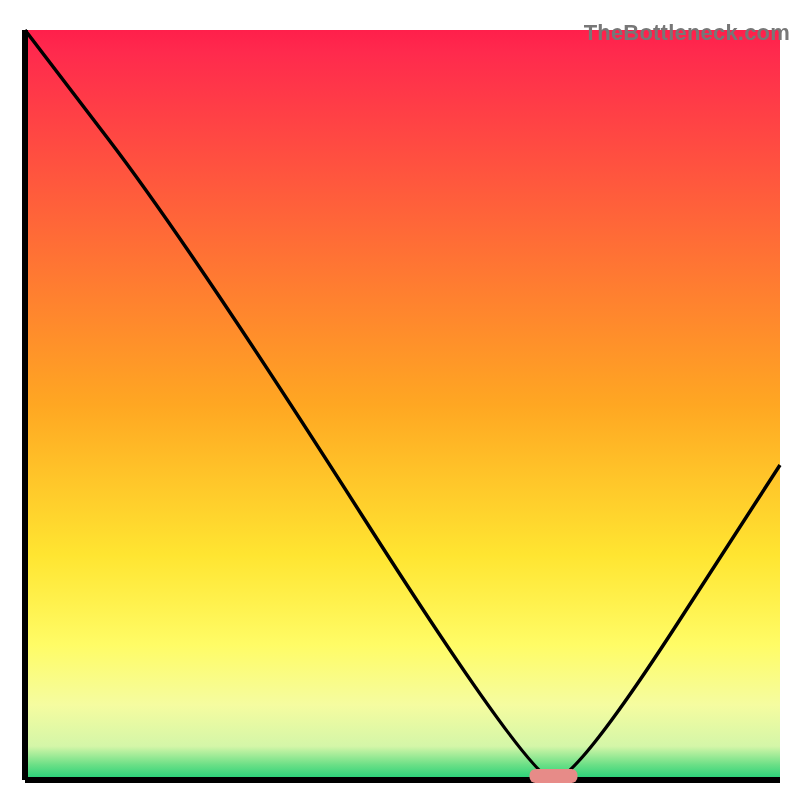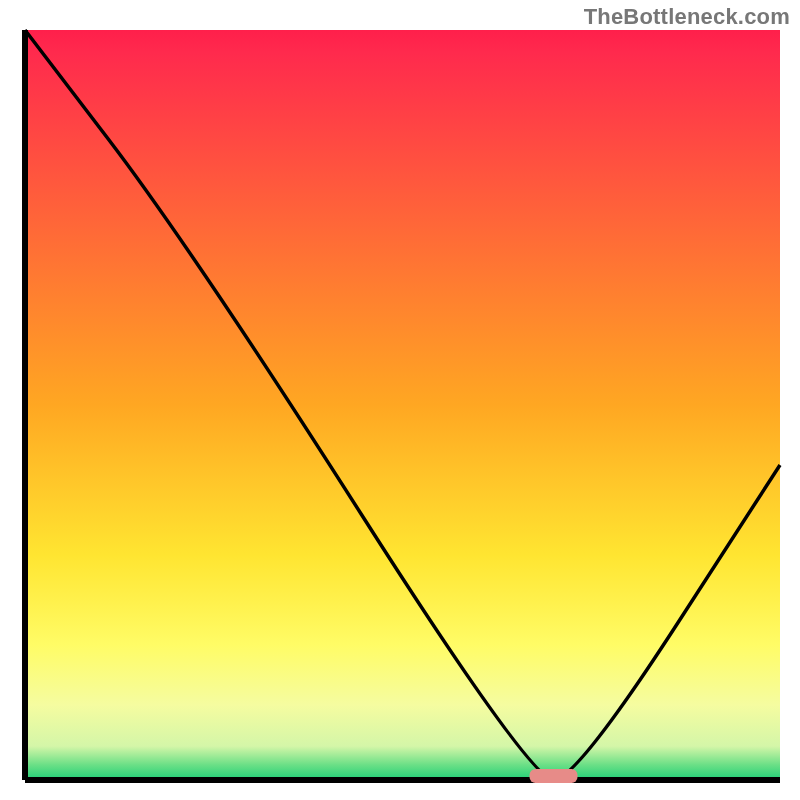--- a/index.html
+++ b/index.html
@@ -10,21 +10,21 @@
     background: #ffffff;
     overflow: hidden;
   }
   .chart-wrap {
     position: relative;
     width: 800px;
     height: 800px;
   }
   .watermark {
     position: absolute;
-    top: 4px;
+    top: 20px;
     right: 10px;
     font-family: Arial, Helvetica, sans-serif;
     font-size: 22px;
     font-weight: 600;
     color: #777777;
     letter-spacing: 0.2px;
     user-select: none;
   }
   svg {
     position: absolute;

